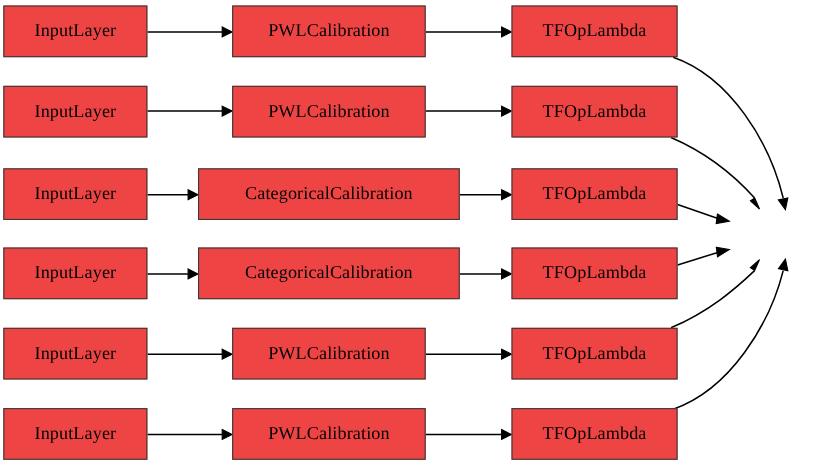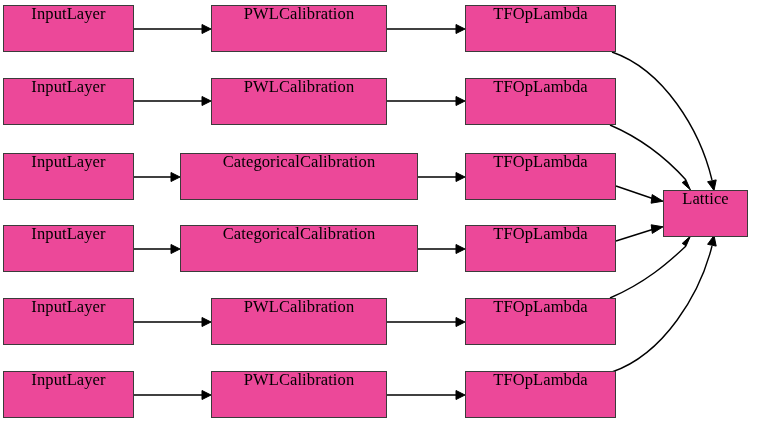--- a/index.html
+++ b/index.html
@@ -11,24 +11,24 @@
     position: relative;
     width: 757px;
     height: 427px;
     background: #ffffff;
     overflow: hidden;
     font-family: "Liberation Serif", "DejaVu Serif", serif;
   }
   .node {
     position: absolute;
     box-sizing: border-box;
-    background: #ec4899;
+    background: #ef4444;
     border: 1.4px solid #3b3b3b;
     display: flex;
-    align-items: flex-start;
+    align-items: center;
     justify-content: center;
     color: #000000;
     font-family: "Liberation Serif", "DejaVu Serif", serif;
     font-size: 16.5px;
     line-height: 1;
     white-space: nowrap;
     letter-spacing: 0.1px;
   }
   .node-label {
     display: block;
@@ -191,17 +191,14 @@
   <div class="node" style="left:465px; top:225px; width:151px; height:47px;">
     <span class="node-label">TFOpLambda</span>
   </div>
   <div class="node" style="left:465px; top:298px; width:151px; height:47px;">
     <span class="node-label">TFOpLambda</span>
   </div>
   <div class="node" style="left:465px; top:371px; width:151px; height:47px;">
     <span class="node-label">TFOpLambda</span>
   </div>
 
-  <div class="node" style="left:663px; top:190px; width:85px; height:47px;">
-    <span class="node-label">Lattice</span>
-  </div>
 
 </div>
 
 </body></html>

